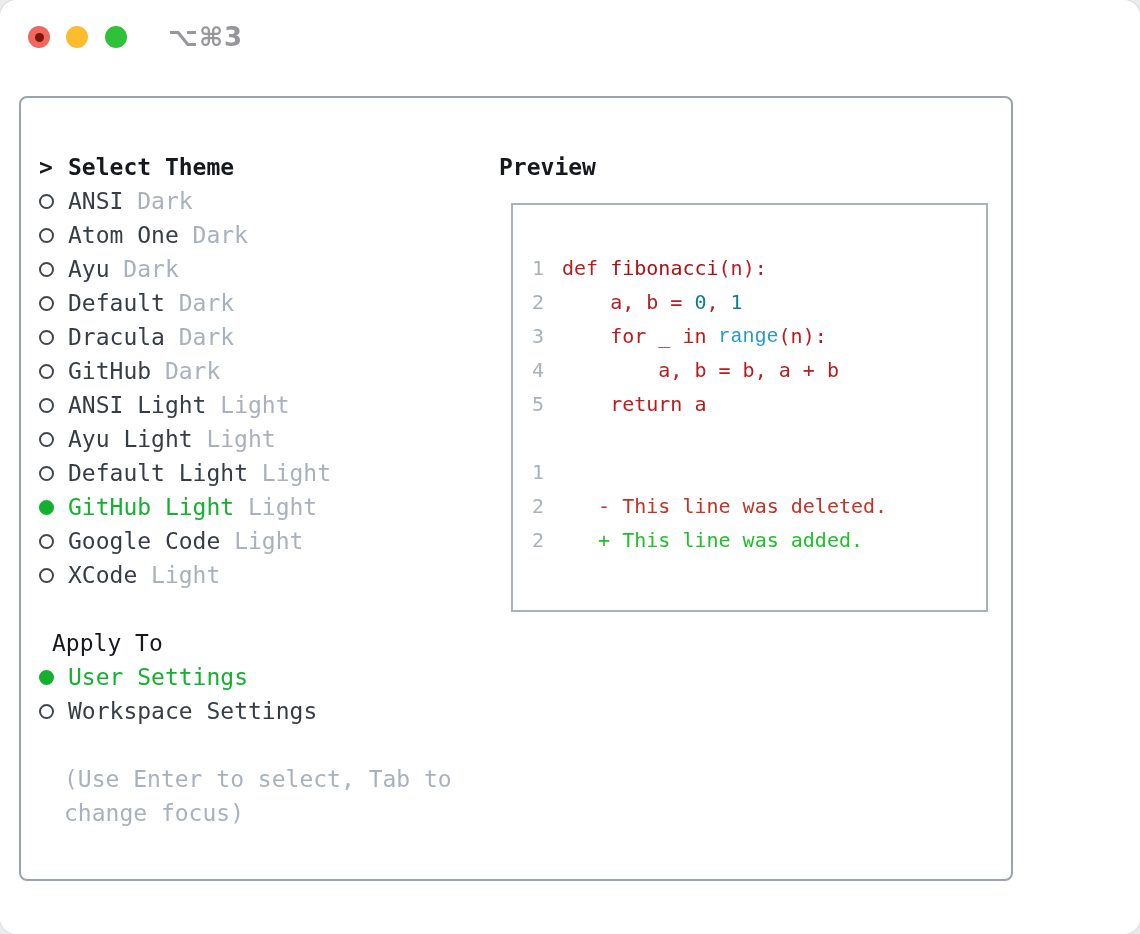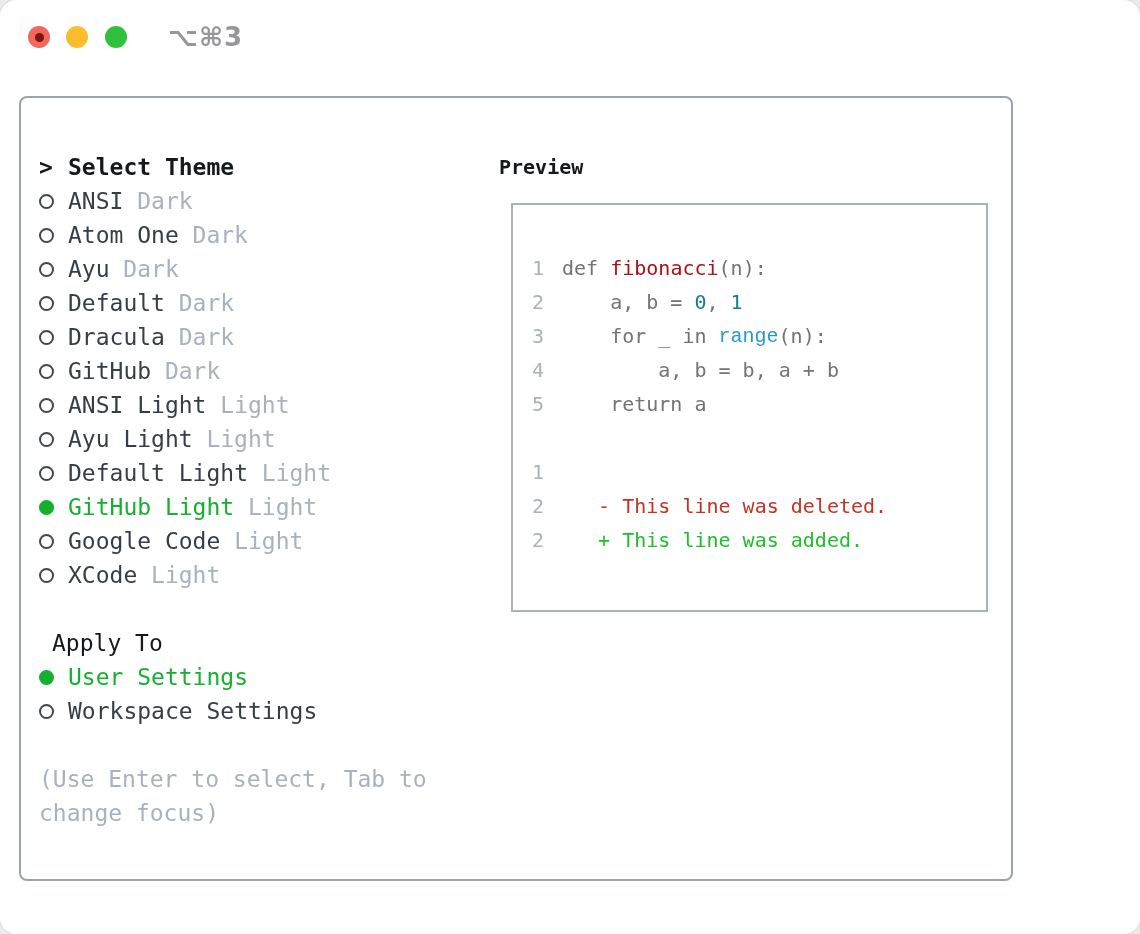--- a/index.html
+++ b/index.html
@@ -33,34 +33,34 @@
   .row{height:34px;display:flex;align-items:center;white-space:pre;}
   .marker-col{width:29px;flex:none;display:flex;align-items:center;}
   .prompt{font-weight:bold;color:#15181c;}
   .heading{font-weight:bold;color:#15181c;}
   .radio{width:15px;height:15px;border-radius:50%;border:2px solid #42474f;box-sizing:border-box;flex:none;}
   .radio.sel{background:#14b02f;border-color:#14b02f;}
   .opt-name{color:#373d47;}
   .opt-name.sel{color:#14b02f;}
   .suffix{color:#a8b1bd;margin-left:0.6em;}
   .apply-heading{margin-left:13px;margin-top:34px;height:34px;display:flex;align-items:center;color:#15181c;}
-  .hint{margin-top:34px;width:420px;line-height:34px;color:#a8b1bd;}
+  .hint{margin-top:34px;width:420px;line-height:34px;color:#a8b1bd;margin-left:25px;}
   
   .preview-heading{
     position:absolute;left:478px;top:52px;height:34px;display:flex;align-items:center;
-    font-size:20px;font-weight:bold;color:#15181c;
+    font-size:23px;font-weight:bold;color:#15181c;
   }
   .preview-box{
     position:absolute;left:490px;top:105px;width:477px;height:409px;
     border:2px solid #a9b1ba;box-sizing:border-box;background:#ffffff;
   }
   .code{padding:46px 0 0 19px;font-size:20px;}
   .cl{height:34px;display:flex;align-items:center;white-space:pre;}
   .gut{width:30px;flex:none;color:#a9b2bc;}
-  .sg-code{color:#737373;}
+  .sg-code{color:#b91c1c;}
   .sg-func{color:#ac1016;}
   .sg-lit{color:#0d7f88;}
   .sg-builtin{color:#2798d2;font-family:Liberation Mono, monospace;}
   .sg-context{color:#a3abb4;}
   .sg-deleted{color:#c53225;}
   .sg-added{color:#1fbf2a;}
 </style>
 </head>
 <body>
 

